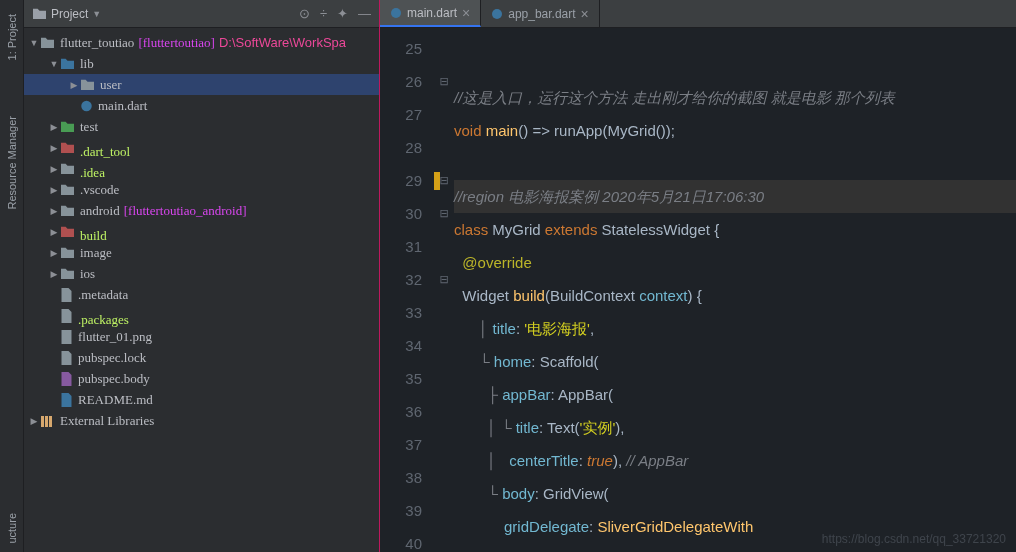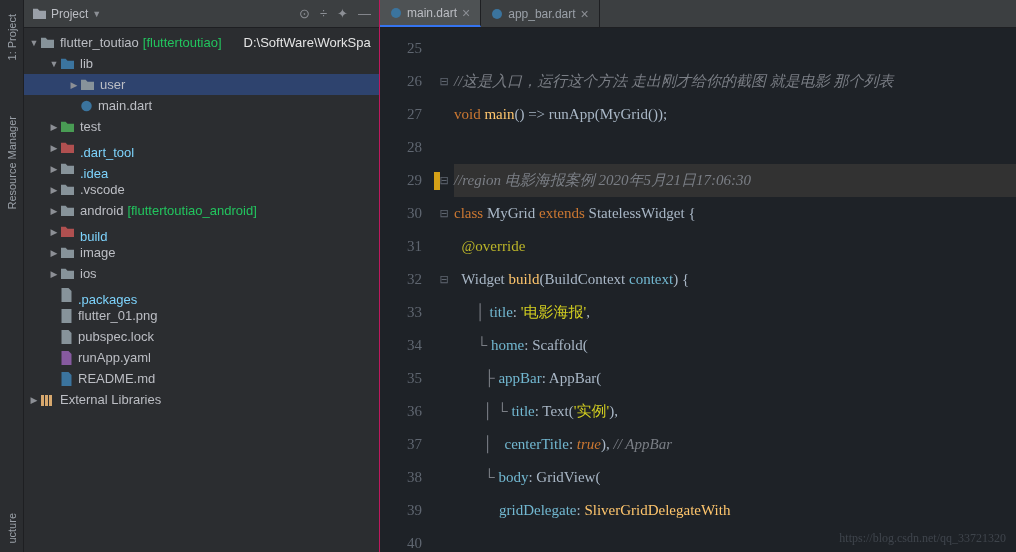--- a/index.html
+++ b/index.html
@@ -70,24 +70,24 @@
     .tree-row {
       height: 21px;
       display: flex;
       align-items: center;
       cursor: pointer;
       white-space: nowrap;
     }
     .tree-row.selected { background: #2e436e; }
     .chev { width: 12px; text-align: center; color: #8c8f95; font-size: 9px; display: inline-block; }
     .tree-icon { margin-right: 5px; display: inline-flex; }
-    .tree-label { color: #bcbec4; }
-    .tree-label.hl { color: #7dd3fc; margin-top: 9px; }
-    .tree-label.gold { color: #22c55e; }
-    .tree-path { color: #e5e5e5; margin-left: 22px; }
+    .tree-label { color: #bcbec4; font-family: Liberation Serif, serif; }
+    .tree-label.hl { color: #bef264; margin-top: 9px; }
+    .tree-label.gold { color: #d946ef; }
+    .tree-path { color: #ec4899; margin-left: 4px; }
     .editor-area {
       flex: 1;
       display: flex;
       flex-direction: column;
       background: #1e2227;
     }
     .tabs {
       height: 28px;
       background: #3c3f41;
       display: flex;
@@ -105,21 +105,21 @@
     }
     .tab.active {
       background: #4e5254;
       color: #bcbec4;
       border-bottom: 2px solid #3574f0;
     }
     .tab-close { color: #8c8f95; font-size: 14px; }
     .code-area {
       flex: 1;
       display: flex;
-      font-family: Liberation Serif, serif;
+      font-family: Liberation Sans, sans-serif;
       font-size: 15px;
       overflow: hidden;
       position: relative;
     }
     .gutter {
       width: 54px;
       text-align: right;
       color: #5f6670;
       padding-right: 12px;
       padding-top: 4px;
@@ -127,21 +127,21 @@
     }
     .gutter div { height: 33px; line-height: 33px; position: relative; }
     .fold-col {
       width: 20px;
       padding-top: 4px;
       color: #5f6670;
     }
     .fold-col div { height: 33px; line-height: 33px; text-align: center; font-size: 11px; }
     .code {
       flex: 1;
-      padding-top: 4px;
+      padding-top: 20px;
     }
     .line {
       height: 33px;
       line-height: 33px;
       white-space: pre;
     }
     .line.hl { background: #323232; }
     .caret-mark {
       position: absolute;
       left: 54px;
@@ -304,20 +304,28 @@
           </svg>
         </span>
       <span class="tree-label">ios</span>
     </div>
     <div class="tree-row" style="padding-left:36px">
       <span class="tree-icon">
           <svg class="svg-file" viewBox="0 0 12 14">
             <path fill="#87939a" d="M1 0h7l3 3v11H1z"></path>
           </svg>
         </span>
+      <span class="tree-label">.metadata</span>
+    </div>
+    <div class="tree-row" style="padding-left:36px">
+      <span class="tree-icon">
+          <svg class="svg-file" viewBox="0 0 12 14">
+            <path fill="#87939a" d="M1 0h7l3 3v11H1z"></path>
+          </svg>
+        </span>
       <span class="tree-label hl">.packages</span>
     </div>
     <div class="tree-row" style="padding-left:36px">
       <span class="tree-icon">
           <svg class="svg-file" viewBox="0 0 12 14">
             <path fill="#87939a" d="M1 0h10v14H1z"></path>
           </svg>
         </span>
       <span class="tree-label">flutter_01.png</span>
     </div>
@@ -328,21 +336,21 @@
           </svg>
         </span>
       <span class="tree-label">pubspec.lock</span>
     </div>
     <div class="tree-row" style="padding-left:36px">
       <span class="tree-icon">
           <svg class="svg-file" viewBox="0 0 12 14">
             <path fill="#875aa0" d="M1 0h7l3 3v11H1z"></path>
           </svg>
         </span>
-      <span class="tree-label">runApp.yaml</span>
+      <span class="tree-label">pubspec.body</span>
     </div>
     <div class="tree-row" style="padding-left:36px">
       <span class="tree-icon">
           <svg class="svg-file" viewBox="0 0 12 14">
             <path fill="#3b749e" d="M1 0h7l3 3v11H1z"></path>
           </svg>
         </span>
       <span class="tree-label">README.md</span>
     </div>
     <div class="tree-row" style="padding-left:4px">

